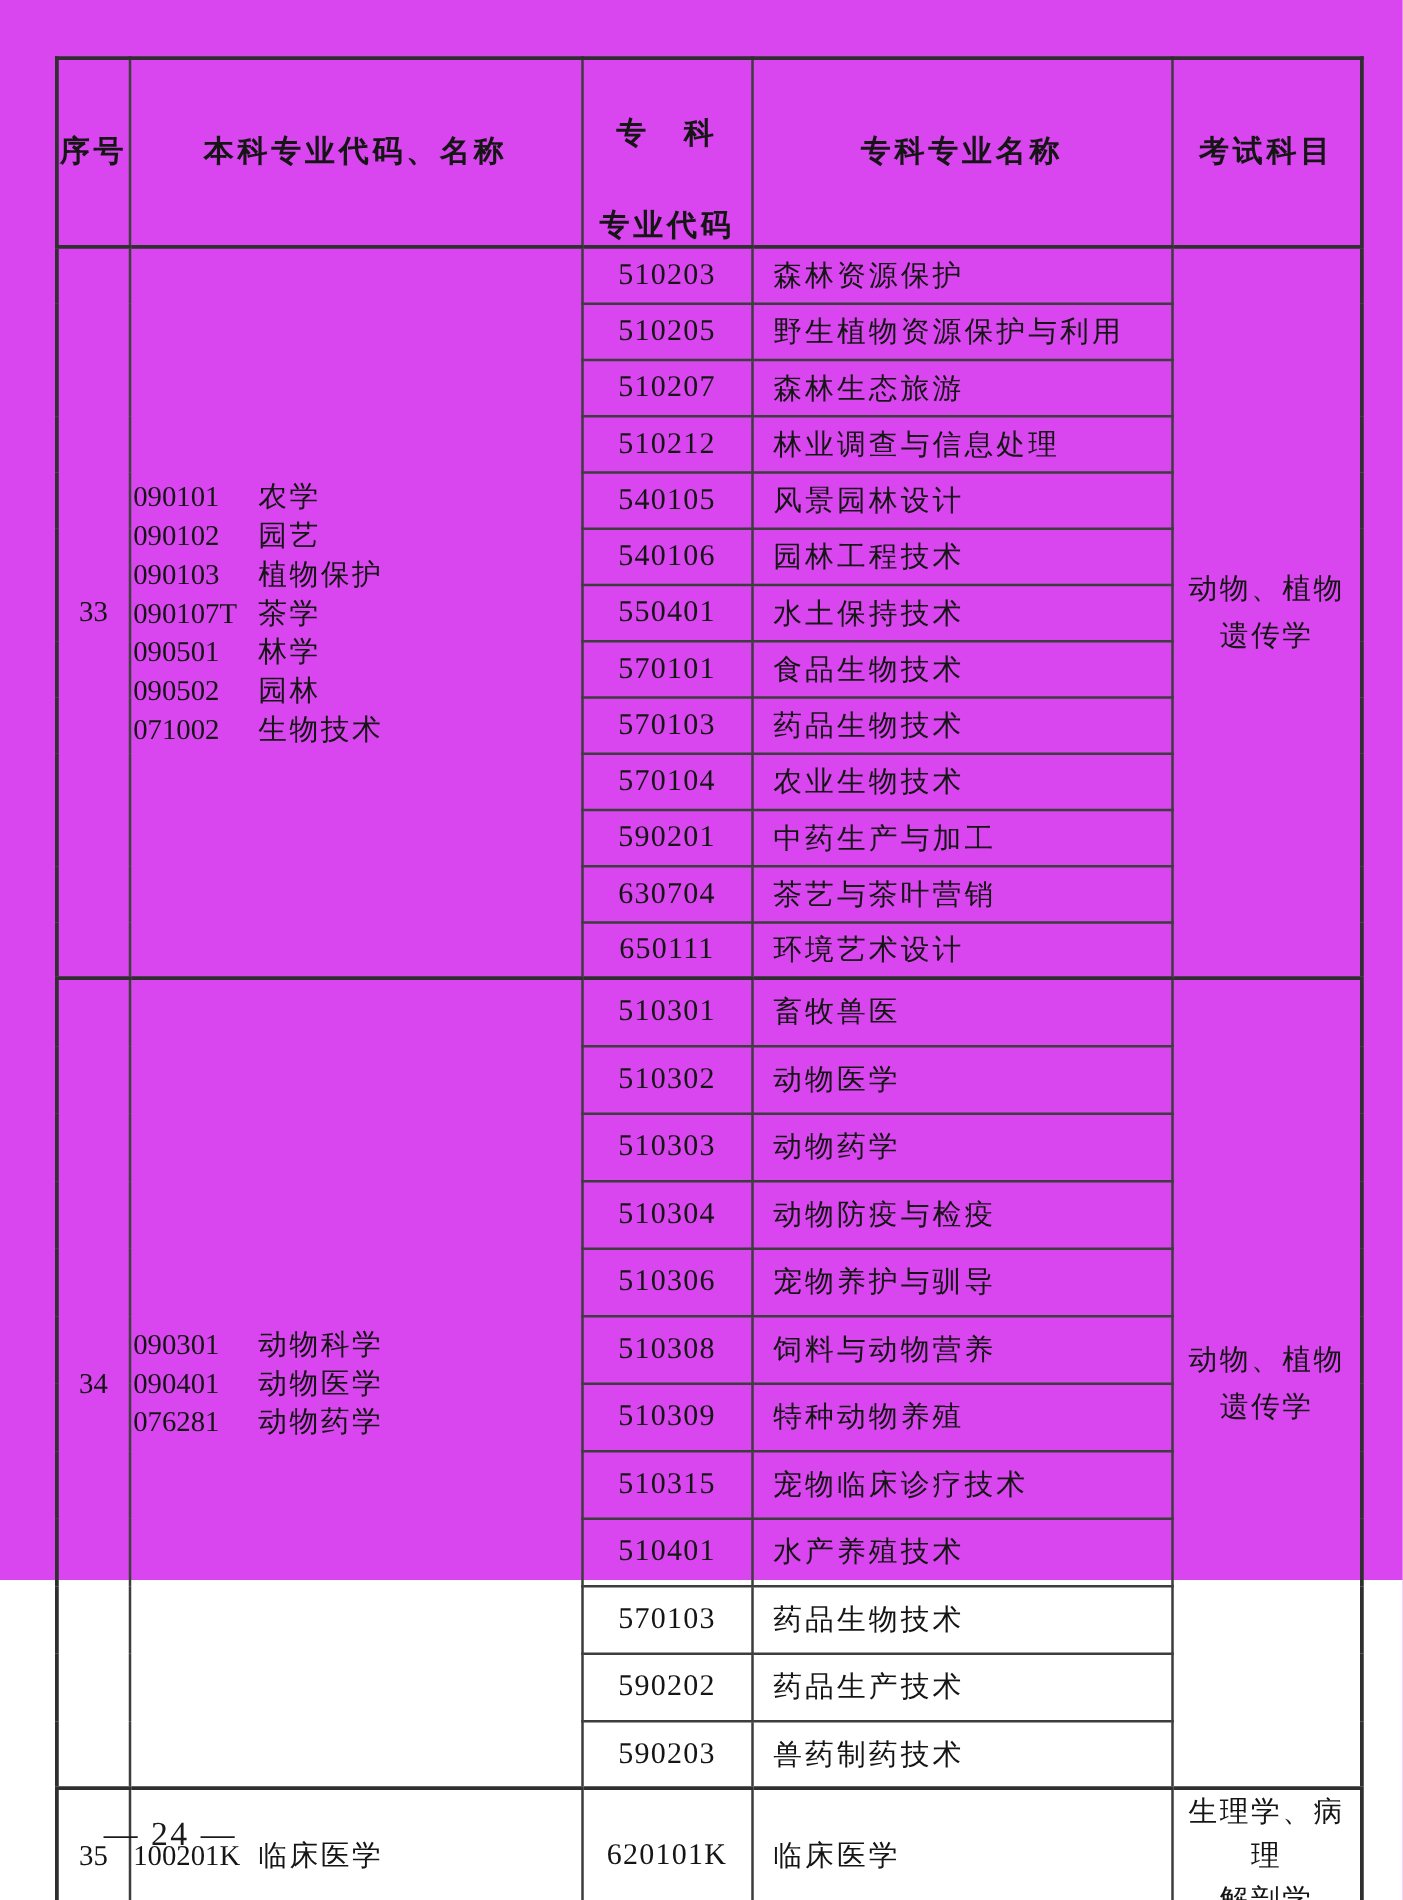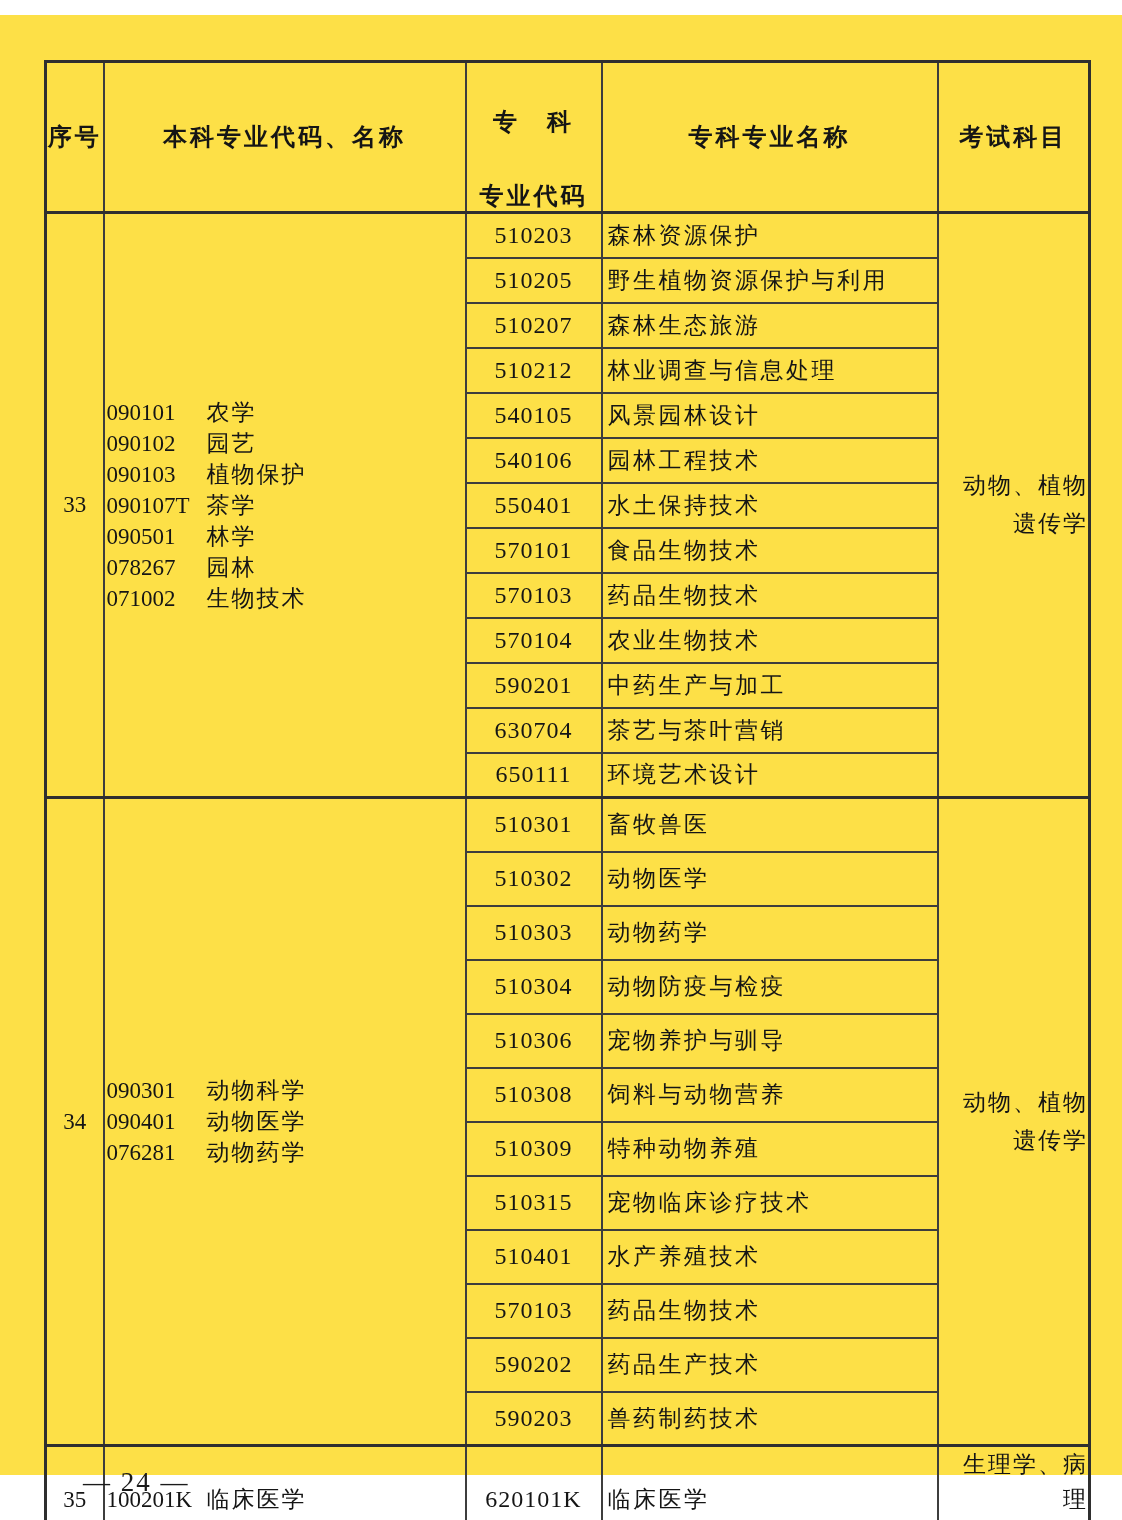--- a/index.html
+++ b/index.html
@@ -2,21 +2,21 @@
 <html><head>
 <meta charset="utf-8">
 <style>
   * { margin: 0; padding: 0; box-sizing: border-box; }
   html, body {
     width: 1122px; height: 1520px;
     background: #ffffff;
     font-family: "Liberation Serif", "DejaVu Serif", serif;
     color: #151515;
   }
-  .page { position: absolute; left: 0; top: 15px; width: 1122px; height: 1460px; background: #fde047; }
+  .page { position: absolute; left: 0; top: 0; width: 1122px; height: 1264px; background: #d946ef; }
 
   table.majors-table {
     position: absolute; left: 44px; top: 45px;
     width: 1044px;
     border-collapse: collapse;
     table-layout: fixed;
     border: 3px solid #2f2f2f;
   }
   th, td {
     border: 2px solid #3d3d3d;
@@ -36,22 +36,22 @@
   tbody td { font-size: 23px; }
   tr.group-start td { border-top: 3px solid #2f2f2f; }
 
   td.seq { text-align: center; }
   td.undergrad { padding: 16px 2px; }
   .u-line { line-height: 31px; white-space: nowrap; }
   .u-code { display: inline-block; min-width: 100px; }
   .u-name { letter-spacing: 2px; }
 
   td.code { text-align: center; font-size: 24px; letter-spacing: 1px; }
-  td.name { padding-left: 5px; letter-spacing: 2.5px; }
-  td.exam { text-align: right; letter-spacing: 2px; line-height: 38px; }
+  td.name { padding-left: 16px; letter-spacing: 2.5px; }
+  td.exam { text-align: center; letter-spacing: 2px; line-height: 38px; }
 
   tr.g0 td { height: 45px; }
   tr.g1 td { height: 54px; }
   tr.g2 td { height: 69px; }
   tr.g2 td.exam { line-height: 35px; }
 
   .footer {
     position: absolute; left: 83px; top: 1452px;
     font-size: 27px; letter-spacing: 2px;
     color: #1a1a1a;
@@ -83,21 +83,21 @@
     </thead>
     <tbody id="table-body">
         <tr class="g0 group-start">
           <td class="seq" rowspan="13">33</td>
           <td class="undergrad" rowspan="13">
             <div class="u-line"><span class="u-code">090101</span><span class="u-name">农学</span></div>
             <div class="u-line"><span class="u-code">090102</span><span class="u-name">园艺</span></div>
             <div class="u-line"><span class="u-code">090103</span><span class="u-name">植物保护</span></div>
             <div class="u-line"><span class="u-code">090107T</span><span class="u-name">茶学</span></div>
             <div class="u-line"><span class="u-code">090501</span><span class="u-name">林学</span></div>
-            <div class="u-line"><span class="u-code">078267</span><span class="u-name">园林</span></div>
+            <div class="u-line"><span class="u-code">090502</span><span class="u-name">园林</span></div>
             <div class="u-line"><span class="u-code">071002</span><span class="u-name">生物技术</span></div>
           </td>
           <td class="code">510203</td>
           <td class="name">森林资源保护</td>
           <td class="exam" rowspan="13">
             <div>动物、植物</div>
             <div>遗传学</div>
           </td>
         </tr>
         <tr class="g0">

